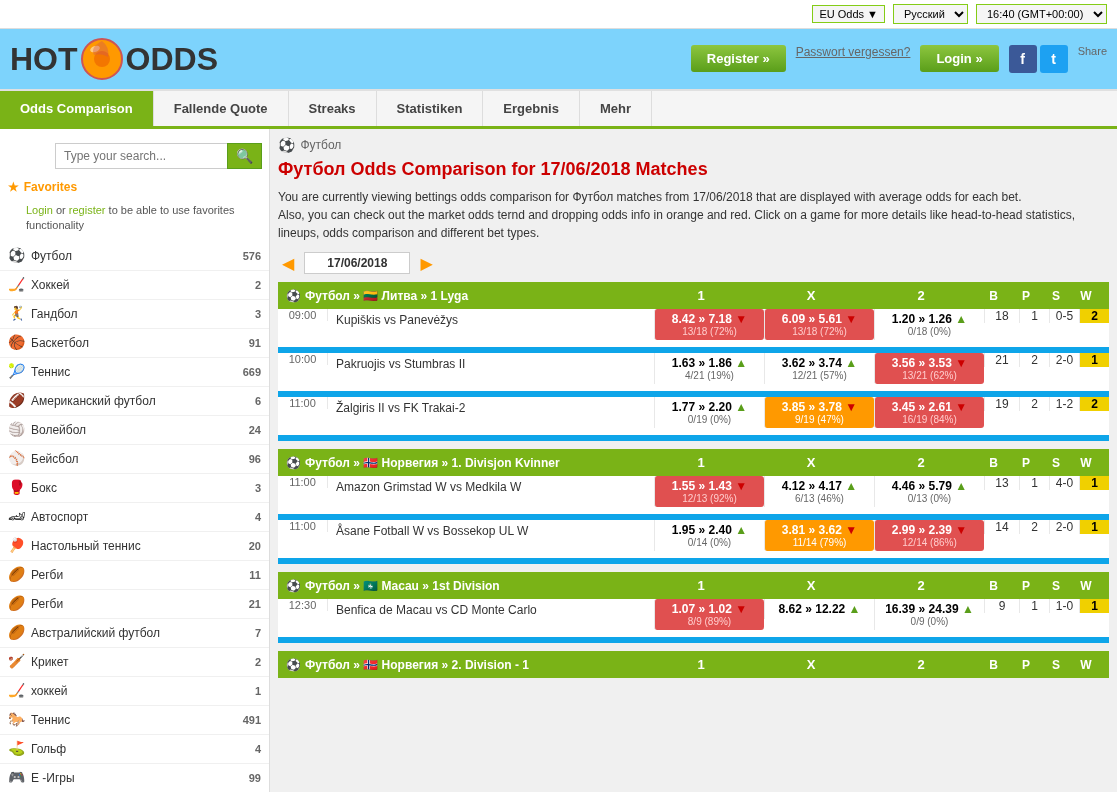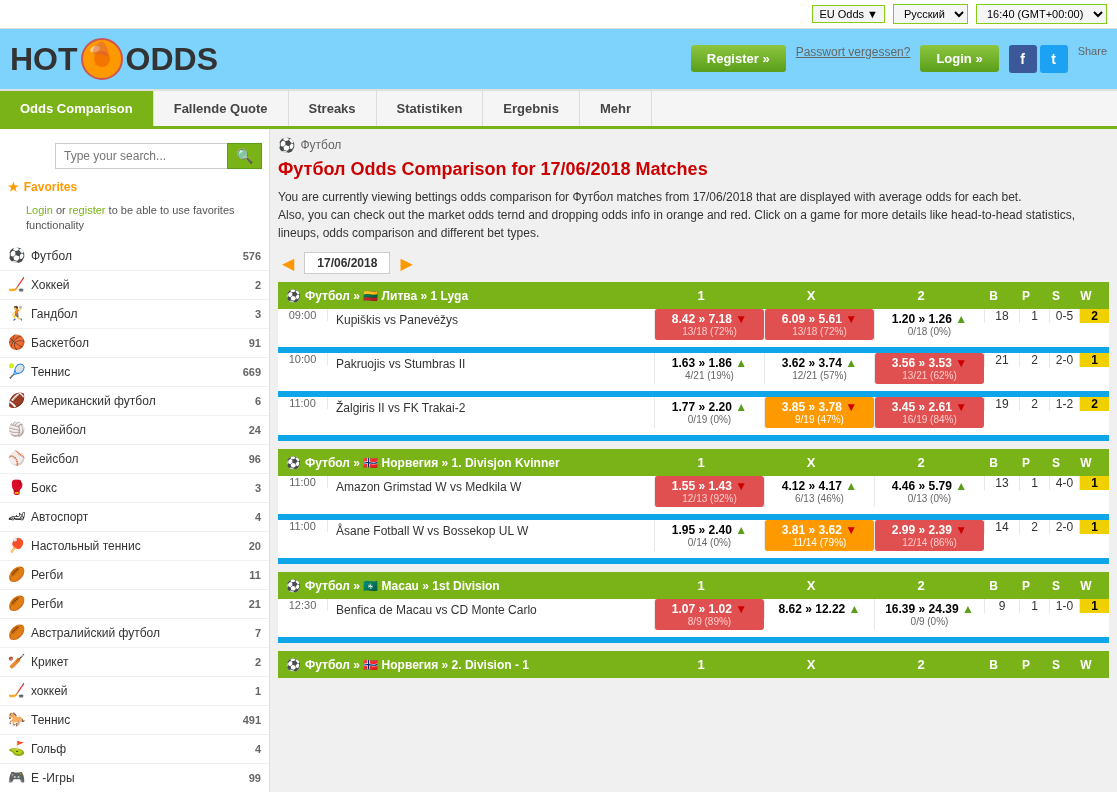--- a/index.html
+++ b/index.html
@@ -236,21 +236,21 @@
       background: none;
       border: none;
       cursor: pointer;
       font-size: 16px;
       color: #f90;
       padding: 0 4px;
     }
     .date-badge {
       background: #fff;
       border: 1px solid #ccc;
-      padding: 3px 12px;
+      padding: 3px 22px;
       font-size: 12px;
       font-weight: bold;
       color: #333;
     }
 
     
     .league-block {
       margin-bottom: 8px;
     }
     .league-header {

